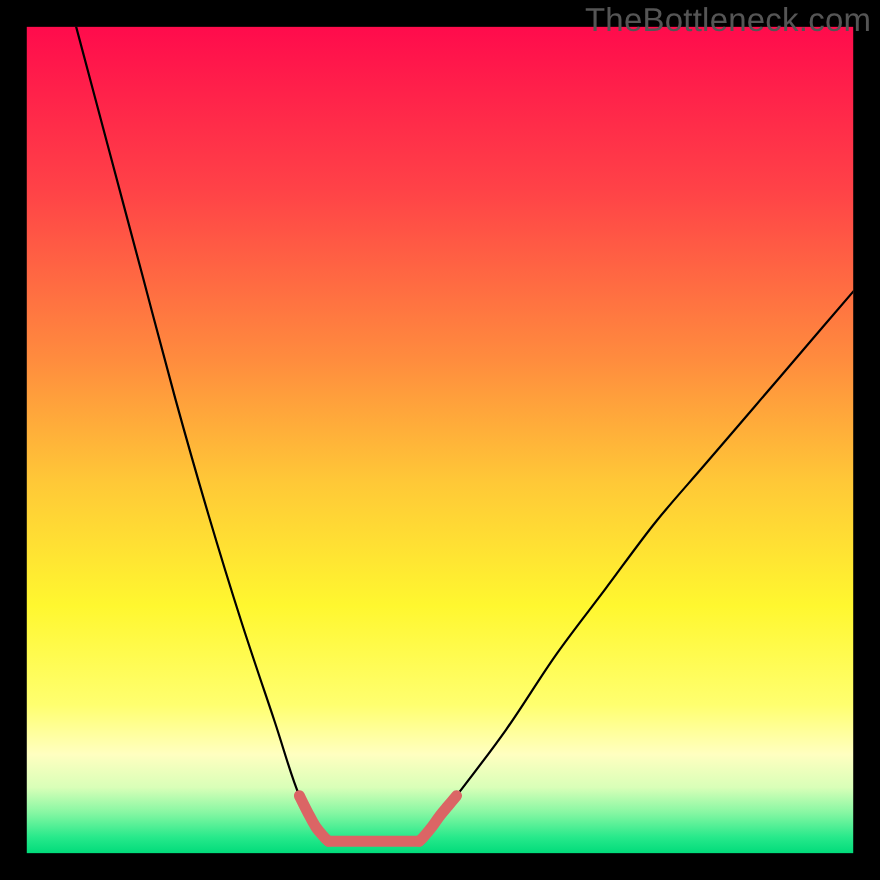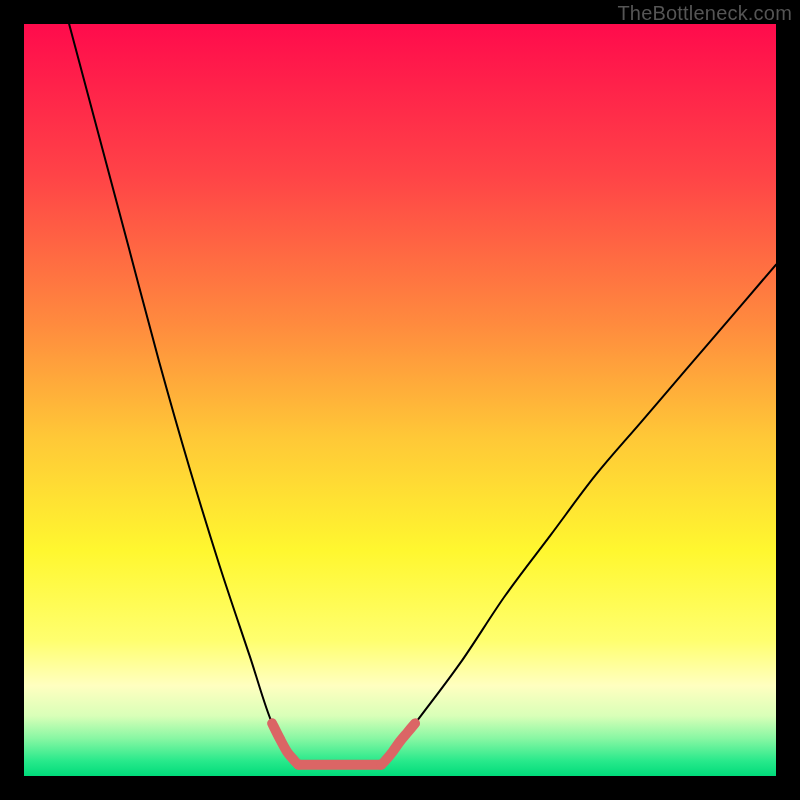--- a/index.html
+++ b/index.html
@@ -23,21 +23,21 @@
     top: 24px;
     width: 752px;
     height: 752px;
     overflow: hidden;
   }
   .watermark {
     position: absolute;
     top: 2px;
     right: 8px;
     color: #555;
-    font-size: 20px;
+    font-size: 30px;
     font-weight: 500;
     letter-spacing: 0.2px;
     z-index: 10;
   }
 </style>
 </head>
 <body>
 
 <div class="frame">
   <div class="watermark">TheBottleneck.com</div>

